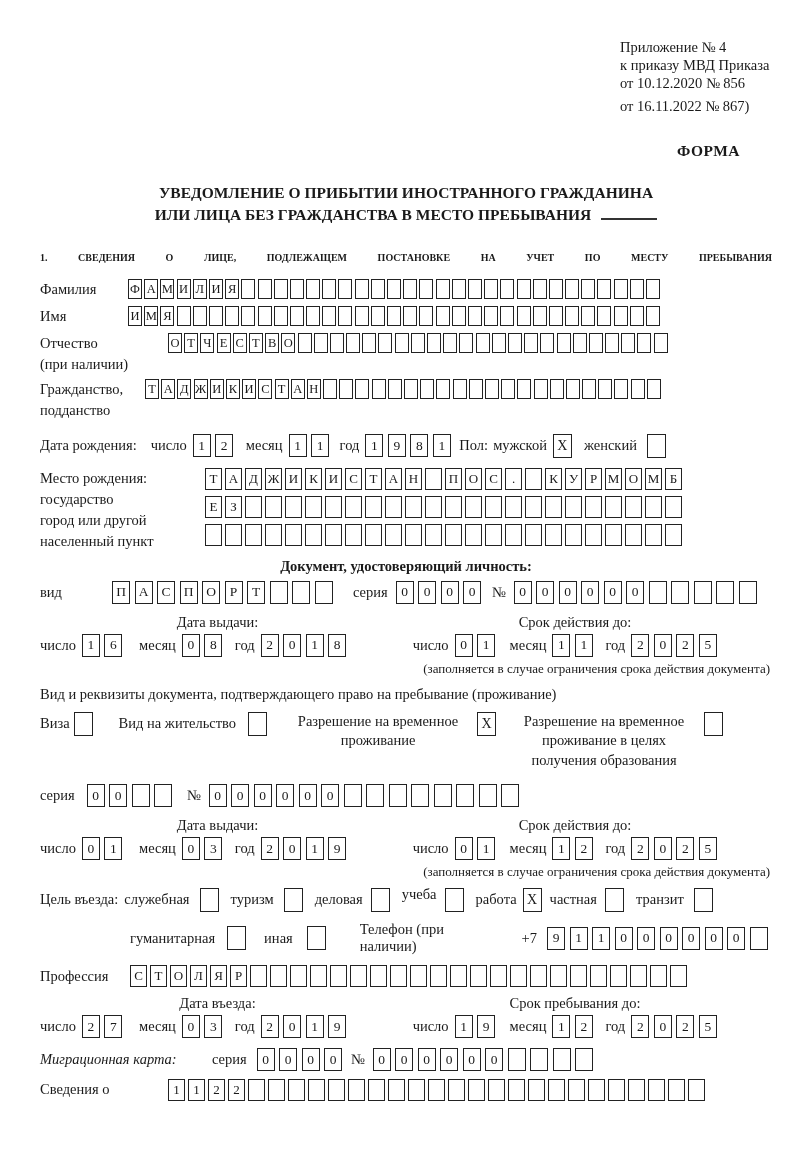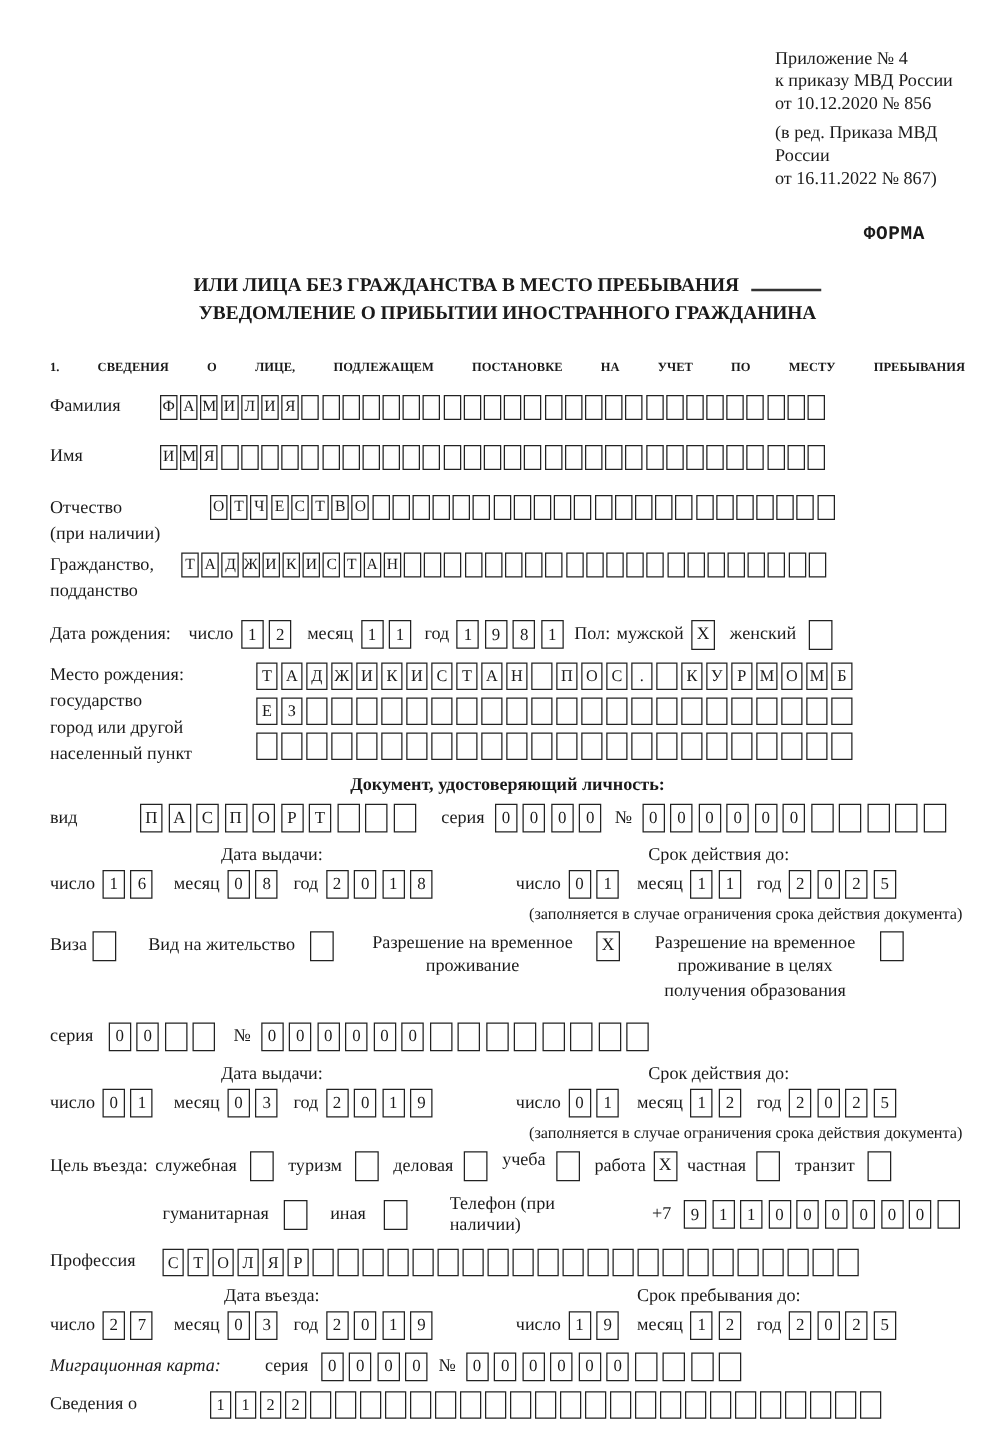--- a/index.html
+++ b/index.html
@@ -6,25 +6,25 @@
   html,body { background:#ffffff; }
   body {
     width: 800px; height: 1163px;
     font-family: "Liberation Serif", "DejaVu Serif", serif;
     font-size: 14.5px; color: #1a1a1a;
     padding: 38px 28px 0 40px;
     overflow: hidden;
   }
   .hdr-block { margin-left: 580px; line-height: 1.25; }
   .hdr-block .gap { height: 5px; }
-  .forma { text-align: right; font-weight: bold; font-size: 15.5px; margin: 26px 32px 0 0; letter-spacing: .5px; font-family: Liberation Mono, monospace; }
+  .forma { text-align: right; font-weight: bold; font-size: 15.5px; margin: 26px 32px 0 0; letter-spacing: .5px; }
   .title { text-align: center; font-weight: bold; font-size: 15.5px; margin-top: 22px; line-height: 1.45; }
   .title .uline { display:inline-block; width: 56px; border-bottom: 2px solid #333; height: 14px; margin-left: 10px; }
   .sec-head { font-weight: bold; font-size: 10px; margin-top: 26px; text-align: justify; text-align-last: justify; }
-  .row { display: flex; align-items: flex-start; margin-top: 20px; }
+  .row { display: flex; align-items: flex-start; margin-top: 7px; }
   .row.c { align-items: center; }
   .lblcol { line-height: 1.45; }
   .boxes { display: flex; flex-wrap: nowrap; }
   .box {
     width: 14px; height: 20px; border: 1.6px solid #222; margin-right: 2.2px;
     display: inline-flex; align-items: center; justify-content: center;
     font-size: 12.5px; font-family: "Liberation Serif", serif; flex: 0 0 auto; background:#fff;
   }
   .boxes.pl .box { width: 17px; height: 22px; margin-right: 3px; font-size: 13px; }
   .boxes.md .box { width: 18px; height: 23px; margin-right: 4.5px; font-size: 13.5px; }
@@ -40,33 +40,32 @@
   .note-right { text-align: right; font-size: 13px; margin-top: 4px; padding-right: 2px; }
   .center-bold { text-align: center; font-weight: bold; margin-top: 10px; }
   .opt-text { text-align: center; line-height: 1.35; }
   .stack { display: flex; flex-direction: column; }
 </style>
 </head>
 <body>
 
 <div class="hdr-block">
   <div>Приложение № 4</div>
-  <div>к приказу МВД России</div>
+  <div>к приказу МВД Приказа</div>
   <div>от 10.12.2020 № 856</div>
   <div class="gap"></div>
-  <div>(в ред. Приказа МВД России</div>
   <div>от 16.11.2022 № 867)</div>
 </div>
 <div class="forma">ФОРМА</div>
 
 <div class="title">
+  <div>УВЕДОМЛЕНИЕ О ПРИБЫТИИ ИНОСТРАННОГО ГРАЖДАНИНА</div>
   <div>
     <span>ИЛИ ЛИЦА БЕЗ ГРАЖДАНСТВА В МЕСТО ПРЕБЫВАНИЯ</span><span class="uline"></span>
   </div>
-  <div>УВЕДОМЛЕНИЕ О ПРИБЫТИИ ИНОСТРАННОГО ГРАЖДАНИНА</div>
 </div>
 
 <div class="sec-head">1. СВЕДЕНИЯ О ЛИЦЕ, ПОДЛЕЖАЩЕМ ПОСТАНОВКЕ НА УЧЕТ ПО МЕСТУ ПРЕБЫВАНИЯ</div>
 
 <div class="row c" style="margin-top:16px;">
   <span style="width:88px;">Фамилия</span>
   <span class="boxes">
       <span class="box">Ф</span>
       <span class="box">А</span>
       <span class="box">М</span>
@@ -429,20 +428,21 @@
         <span class="box">2</span>
         <span class="box">0</span>
         <span class="box">2</span>
         <span class="box">5</span>
       </span>
     </span>
 </div>
 <div class="note-right">(заполняется в случае ограничения срока действия документа)</div>
 
 <div style="margin-top:6px; line-height:1.6;">
+  <div>Вид и реквизиты документа, подтверждающего право на пребывание (проживание)</div>
 </div>
 <div class="row" style="margin-top:6px;">
   <span class="dg" style="align-items:flex-start;">
     <span style="margin:3px 4px 0 0;">Виза</span>
     <span class="cb"></span>
   </span>
   <span class="dg" style="align-items:flex-start; margin-left:26px;">
     <span style="margin:3px 12px 0 0;">Вид на жительство</span>
     <span class="cb"></span>
   </span>

